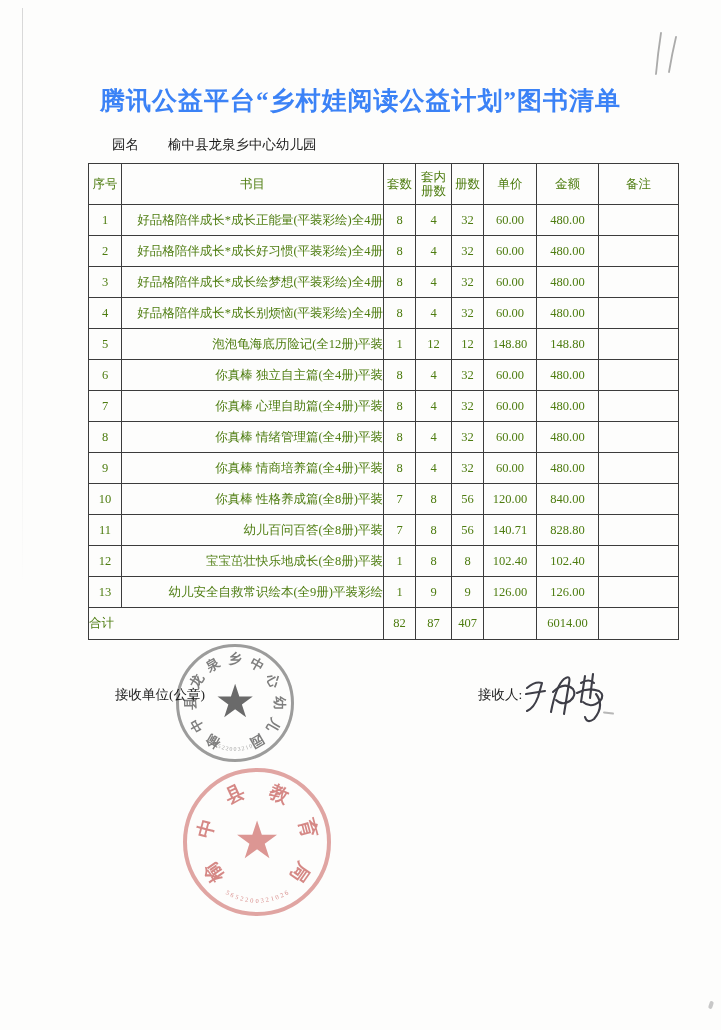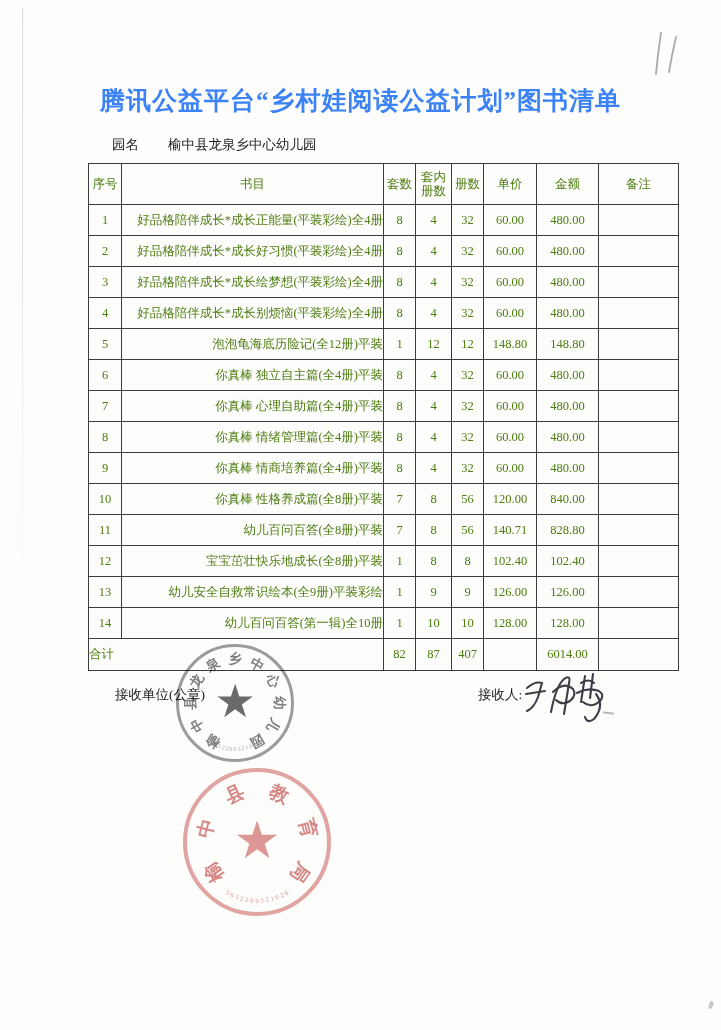--- a/index.html
+++ b/index.html
@@ -232,30 +232,20 @@
         <td></td>
       </tr>
       <tr>
         <td>13</td>
         <td class="t">幼儿安全自救常识绘本(全9册)平装彩绘</td>
         <td>1</td>
         <td>9</td>
         <td>9</td>
         <td>126.00</td>
         <td>126.00</td>
-        <td></td>
-      </tr>
-      <tr>
-        <td>14</td>
-        <td class="t">幼儿百问百答(第一辑)全10册</td>
-        <td>1</td>
-        <td>10</td>
-        <td>10</td>
-        <td>128.00</td>
-        <td>128.00</td>
         <td></td>
       </tr>
       <tr class="total">
         <td class="total-label" colspan="2">合计</td>
         <td>82</td>
         <td>87</td>
         <td>407</td>
         <td></td>
         <td>6014.00</td>
         <td></td>

